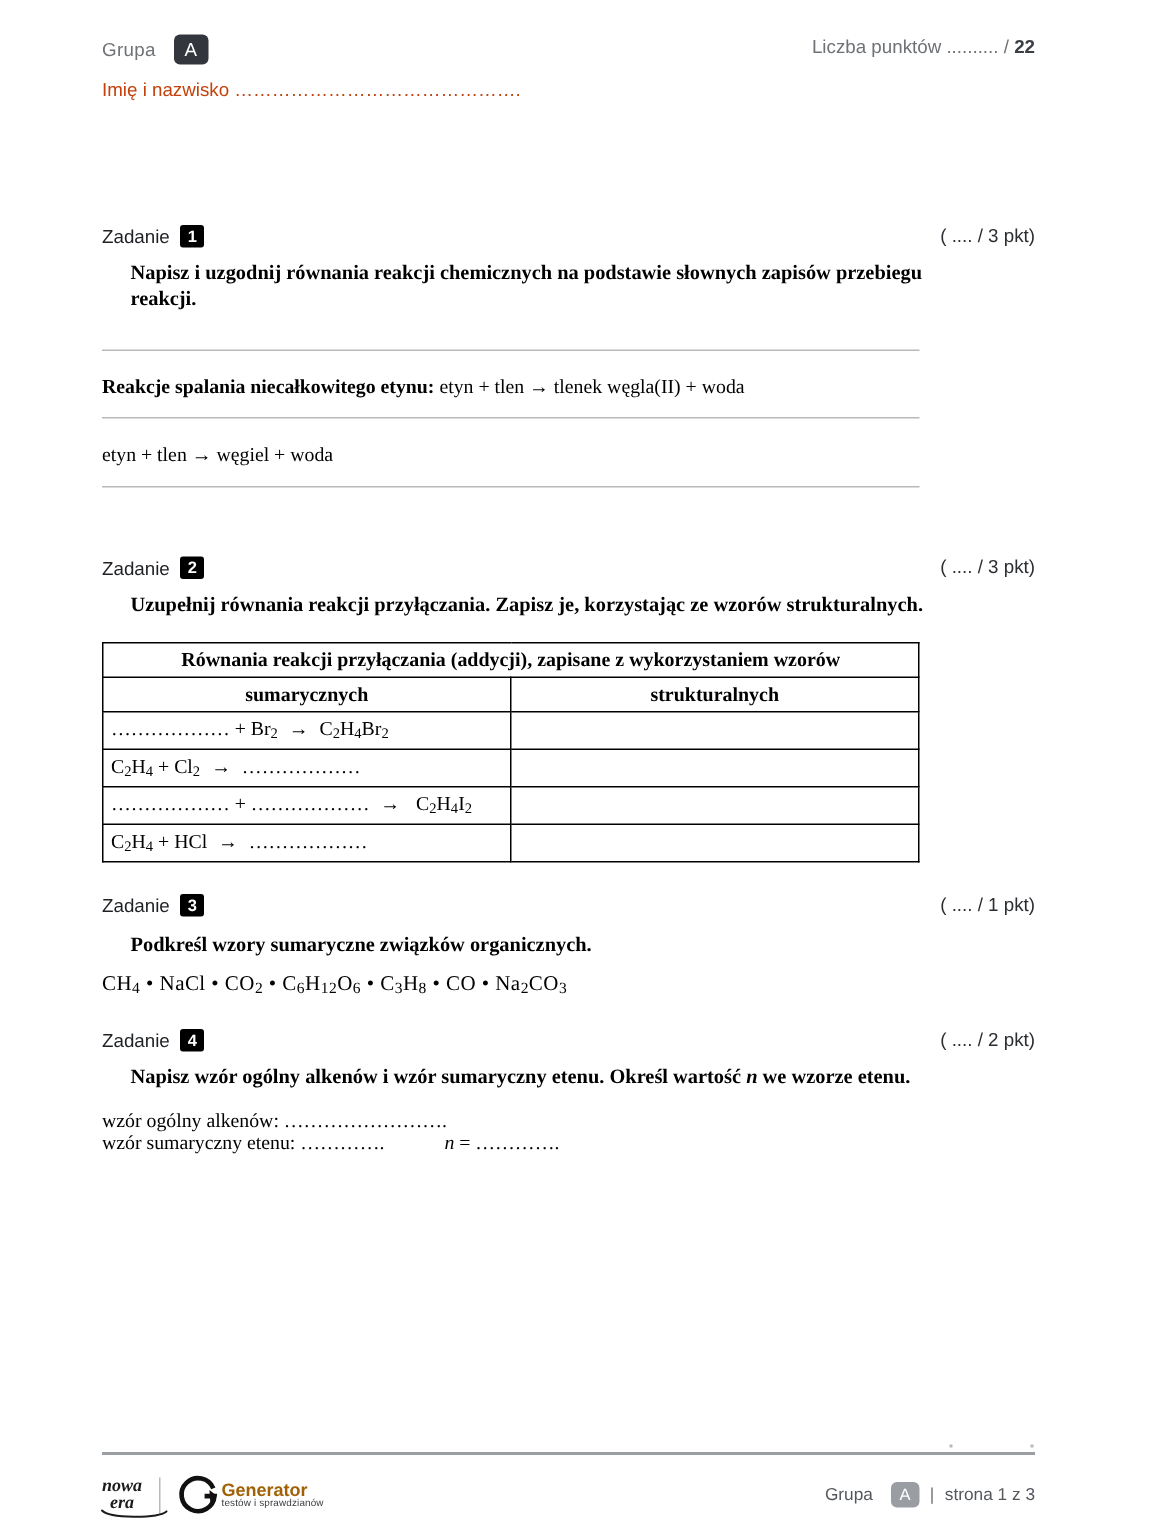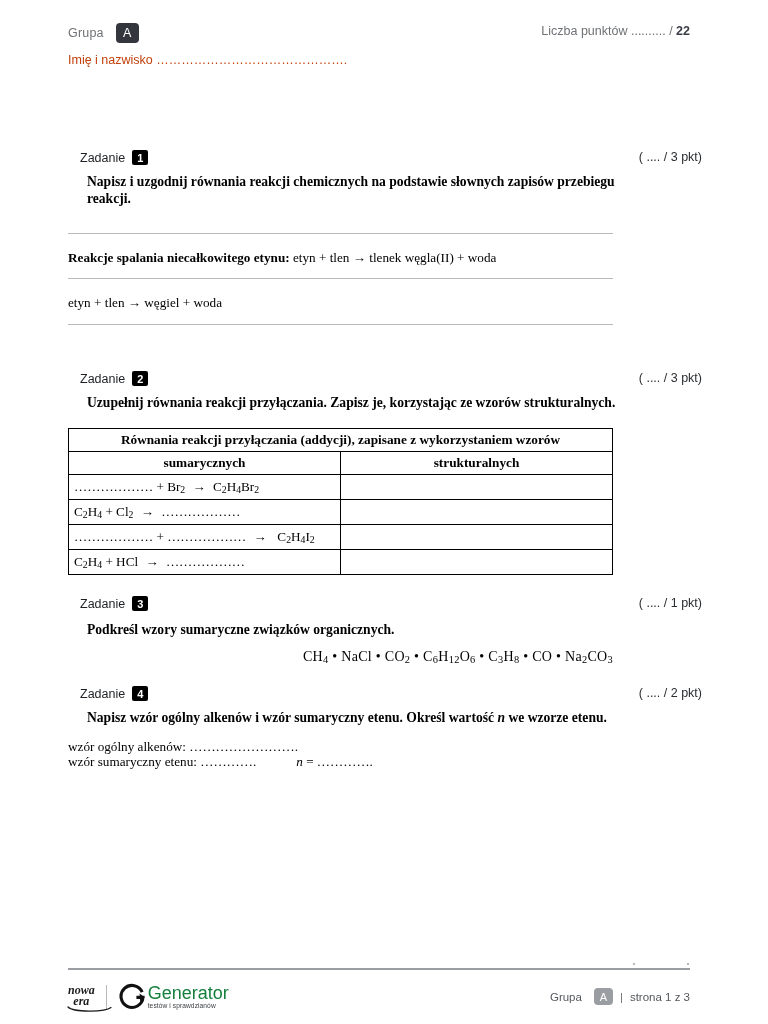--- a/index.html
+++ b/index.html
@@ -70,21 +70,21 @@
     margin-top: 9px;
     font-size: 12.5px;
     color: #c2410c;
     font-family: "Liberation Sans", sans-serif;
     white-space: nowrap;
   }
 
   
   .task-head {
     position: absolute;
-    left: 80px;
+    left: 68px;
     width: 622px;
     display: flex;
     align-items: center;
   }
   .task-head .t-label {
     font-size: 12.5px;
     color: #1d2024;
     font-family: "Liberation Sans", sans-serif;
   }
   .badge-num {
@@ -169,21 +169,21 @@
   }
   .tbl td.blank { height: 24px; }
   .arrow { padding: 0 4px; }
   sub { font-size: 74%; vertical-align: -0.22em; }
 
   
   .formulas {
     position: absolute;
     left: 68px;
     width: 545px;
-    text-align: right;
+    text-align: left;
     font-family: "Liberation Serif", serif;
     font-size: 14px;
     letter-spacing: .3px;
   }
 
   
   .ansline {
     position: absolute;
     left: 68px;
     font-family: "Liberation Serif", serif;
@@ -231,23 +231,23 @@
     width: 1px;
     height: 24px;
     background: #b9b9b9;
     margin: 0 11px;
   }
   .gen-text {
     font-family: "Liberation Sans", sans-serif;
     line-height: 1.05;
   }
   .gen-title {
-    font-size: 18px;
-    font-weight: normal;
-    color: #15803d;
+    font-size: 12px;
+    font-weight: bold;
+    color: #a16207;
   }
   .gen-sub {
     font-size: 6.6px;
     color: #3a3d41;
     letter-spacing: .1px;
   }
   .foot-right {
     position: absolute;
     right: 78px;
     top: 988px;

